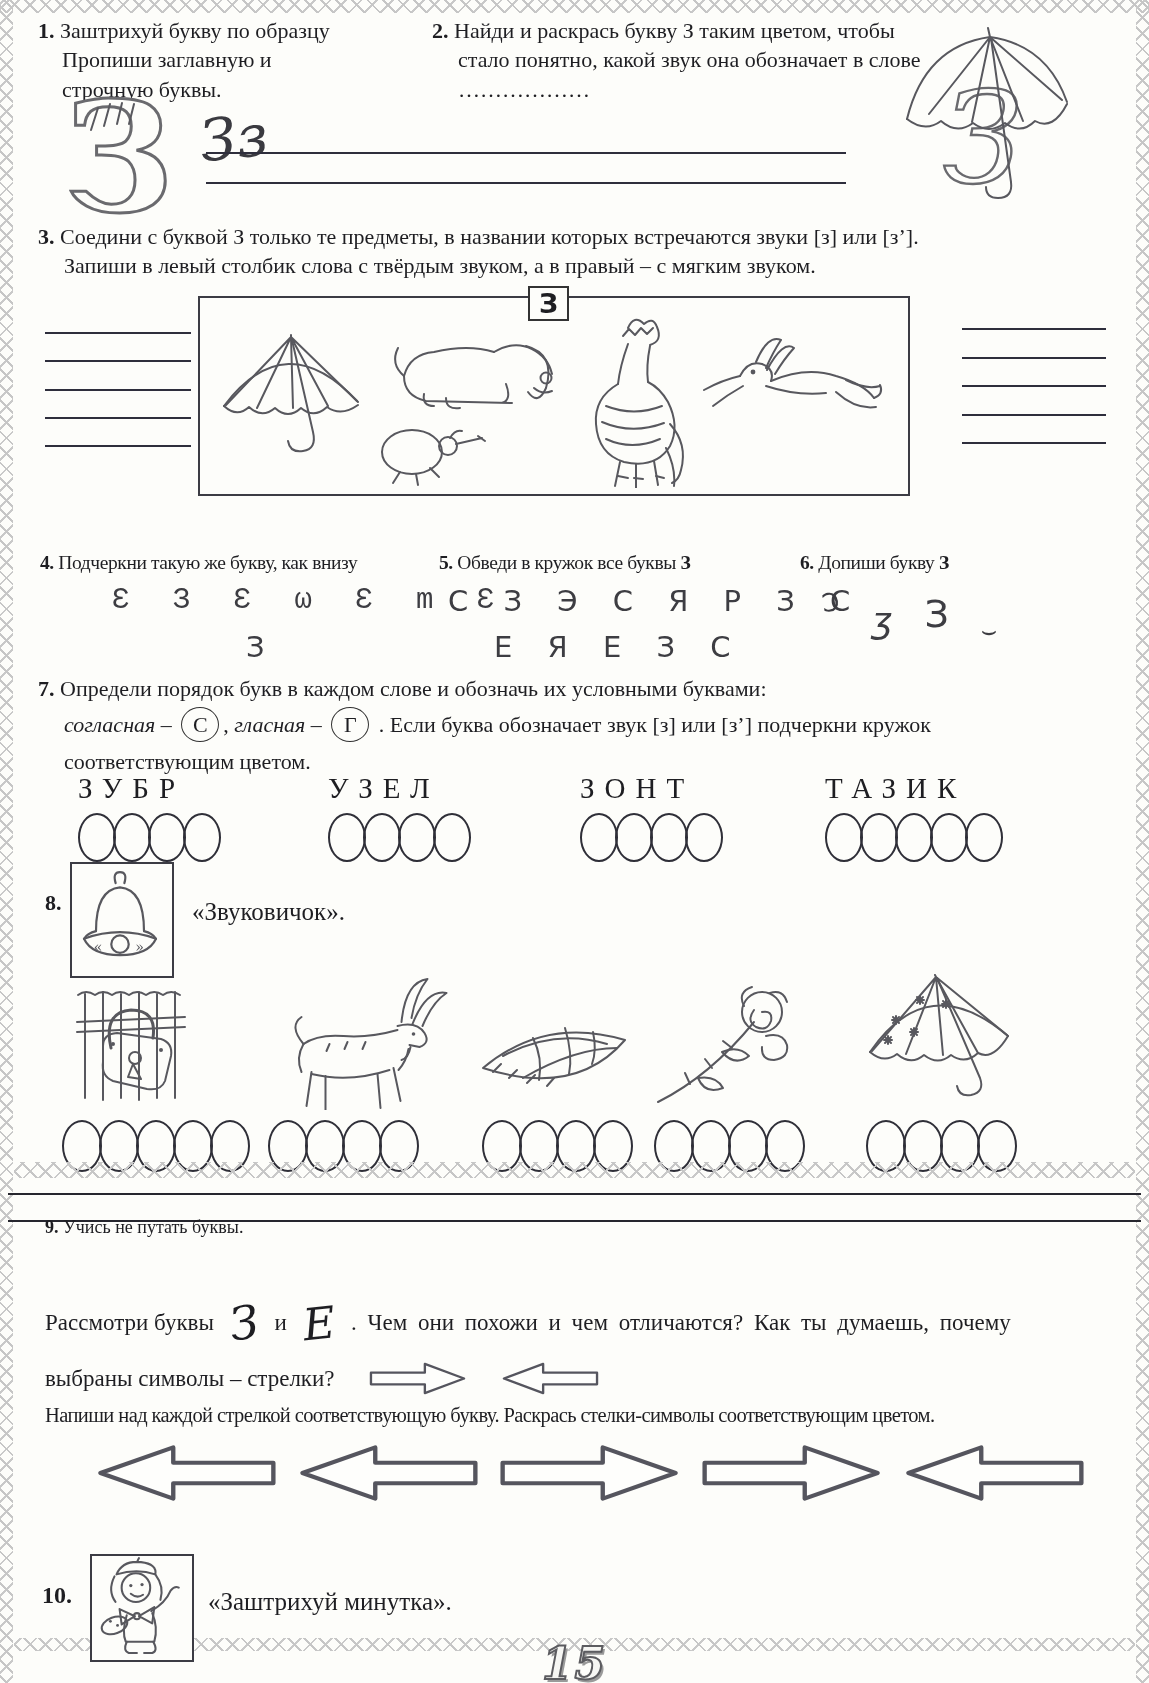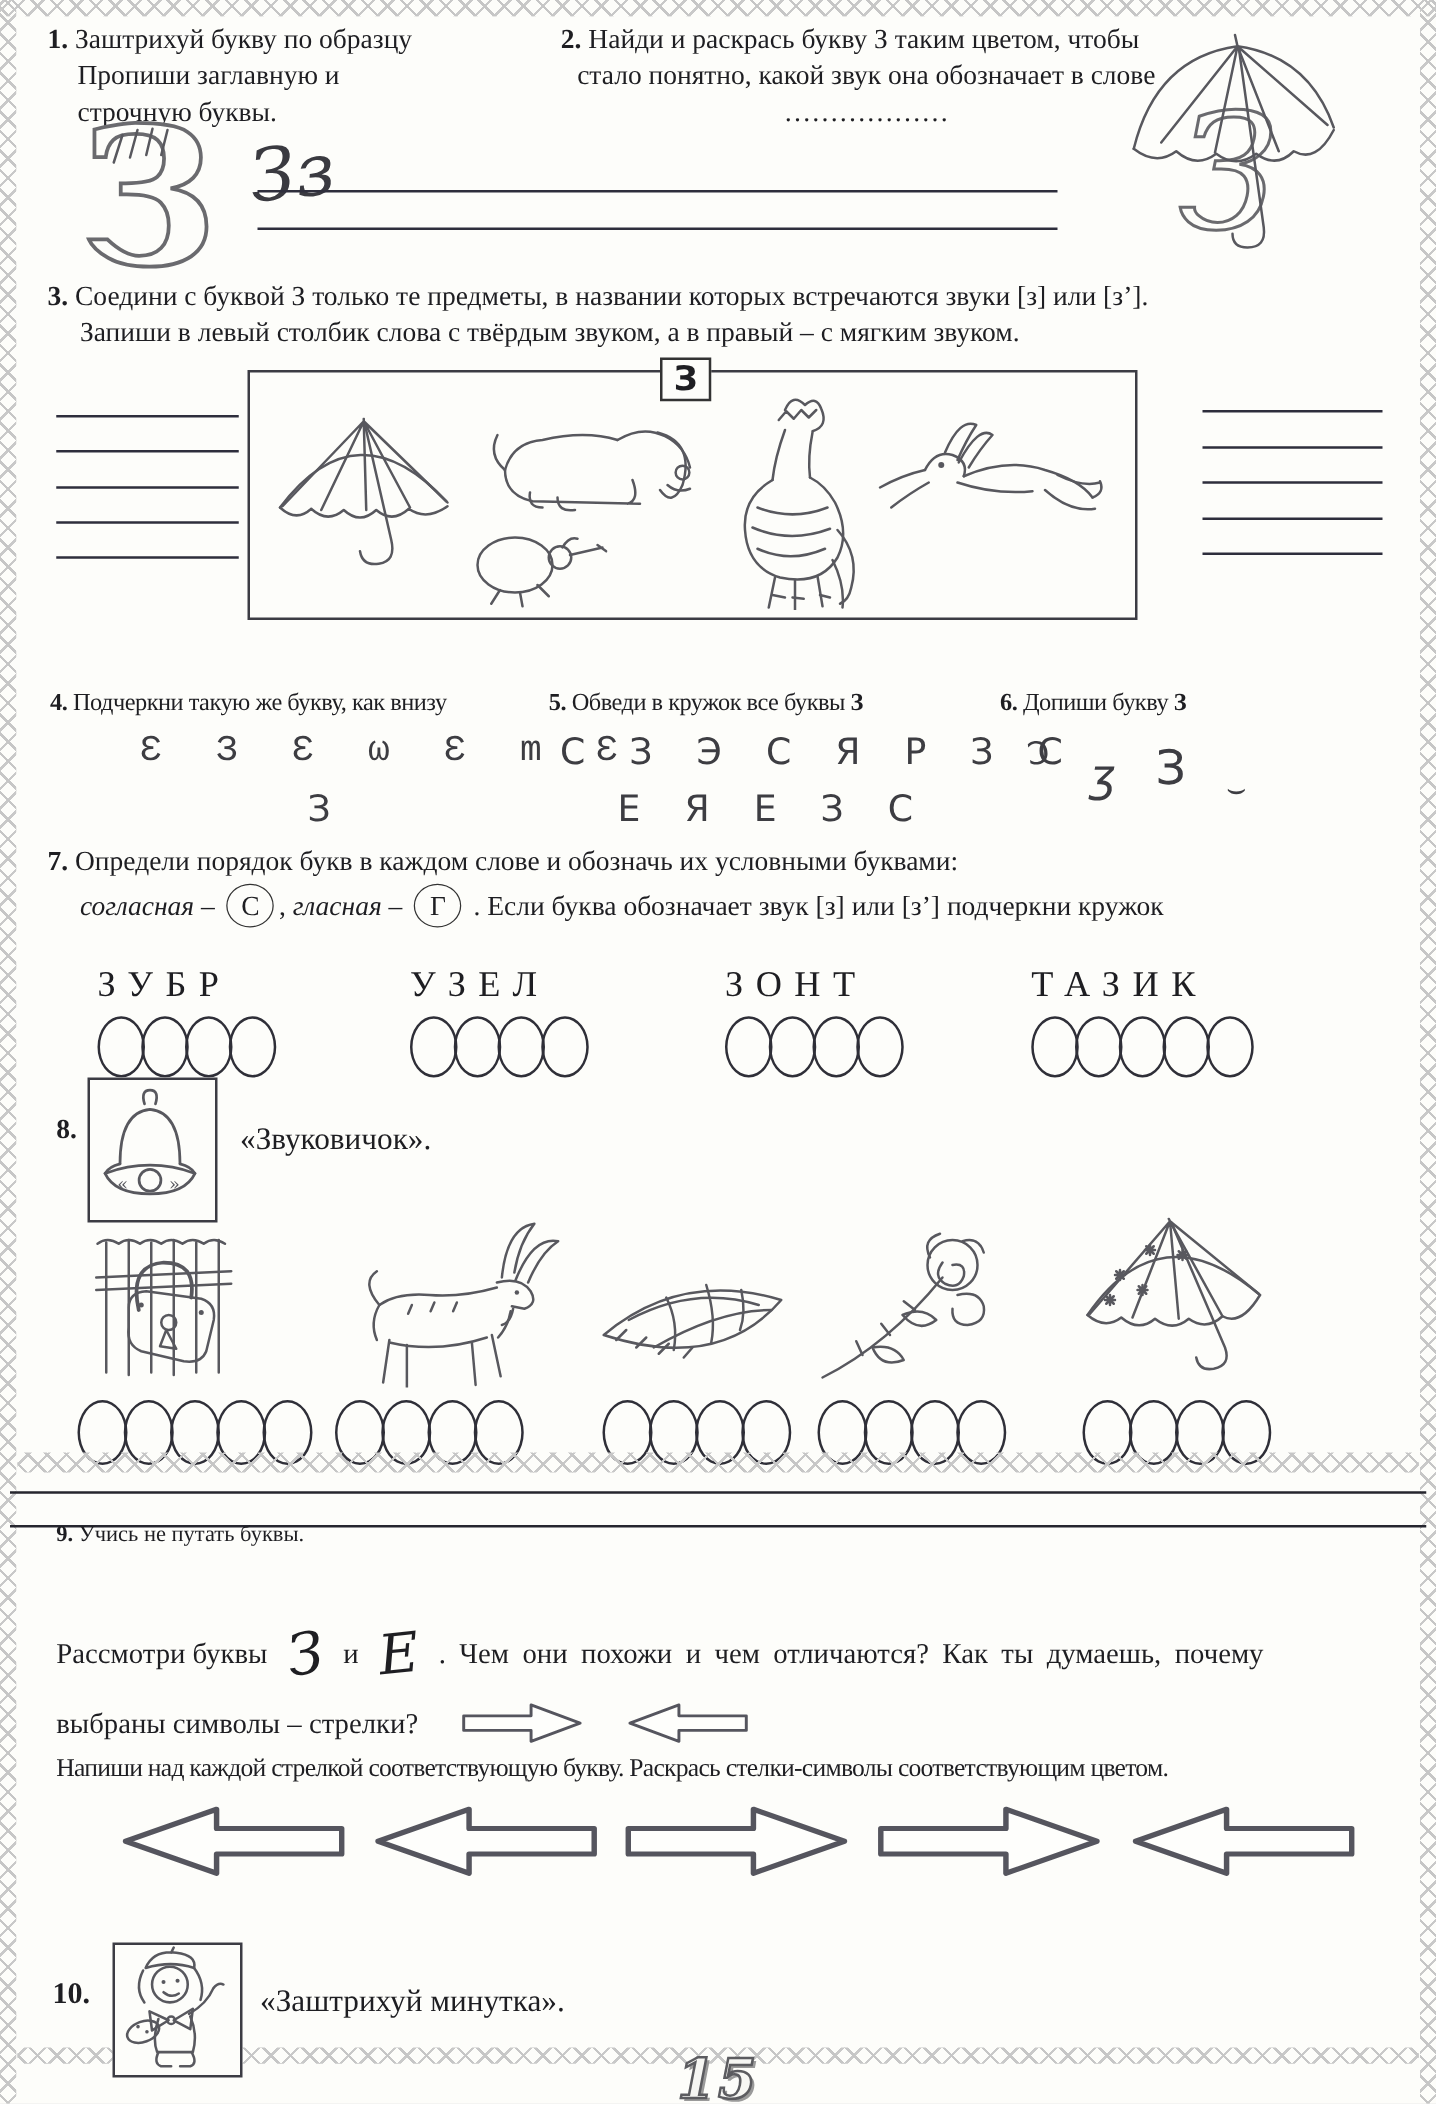--- a/index.html
+++ b/index.html
@@ -71,21 +71,21 @@
   <svg class="abs" style="left:52px;top:90px;" width="165" height="140" viewBox="0 0 165 140">
     <text x="12" y="121" font-size="152" font-family="DejaVu Serif, serif" font-weight="bold" fill="#fdfdfa" stroke="#6a6a6e" stroke-width="3">З</text>
     <path class="ln" d="M46,18 l-7,22 M58,14 l-6,22 M70,13 l-5,21 M82,14 l-5,20"></path>
   </svg>
 
   <div class="abs cursive" style="left:200px;top:104px;font-size:58px;transform:rotate(-6deg);color:#3a3a40;">Зз</div>
 
   <div class="abs rule" style="left:206px;top:152px;width:640px;"></div>
   <div class="abs rule" style="left:206px;top:182px;width:640px;"></div>
 
-  <div class="abs t-text hang" style="left:432px;top:16px;width:470px;text-align:center;">
+  <div class="abs t-text hang" style="left:432px;top:16px;width:470px;">
     <span class="num">2.</span>
     <span>Найди и раскрась букву З таким цветом, чтобы стало понятно, какой звук она обозначает в слове ………………</span>
   </div>
 
   <svg class="abs" style="left:895px;top:24px;" width="180" height="185" viewBox="0 0 180 185">
     <text x="48" y="158" font-size="128" font-family="DejaVu Serif, serif" font-style="italic" fill="none" stroke="#6a6a6e" stroke-width="2.4">З</text>
     <path class="ln" d="M12,95 Q30,22 95,13 Q152,21 172,78"></path>
     <path class="ln" d="M12,95 q18,14 34,2 q16,14 32,2 q16,12 32,0 q16,12 30,-2 q18,10 32,-17"></path>
     <path class="ln" d="M95,13 L34,90 M95,13 L77,98 M95,13 L128,97 M95,13 L167,76 M95,13 l-2,-9"></path>
     <path class="ln" d="M96,14 L116,158 q2,16 -13,16 q-12,0 -12,-11"></path>
@@ -197,20 +197,21 @@
   <div class="abs t-text" style="left:38px;top:674px;width:1030px;">
     <div><span class="num">7.</span>
       <span>Определи порядок букв в каждом слове и обозначь их условными буквами:</span></div>
     <div style="padding-left:26px;line-height:44px;">
       <span class="it">согласная –</span>
       <span class="circled">С</span><span>,</span>
       <span class="it">гласная –</span>
       <span class="circled">Г</span>
       <span>. Если буква обозначает звук [з] или [з’] подчеркни кружок</span>
     </div>
+    <div style="padding-left:26px;">соответствующим цветом.</div>
   </div>
 
   <div class="abs" style="left:78px;top:772px;">
     <div class="word">ЗУБР</div>
     <div class="circles-row"><span class="circle"></span><span class="circle"></span><span class="circle"></span><span class="circle"></span></div>
   </div>
   <div class="abs" style="left:328px;top:772px;">
     <div class="word">УЗЕЛ</div>
     <div class="circles-row"><span class="circle"></span><span class="circle"></span><span class="circle"></span><span class="circle"></span></div>
   </div>

